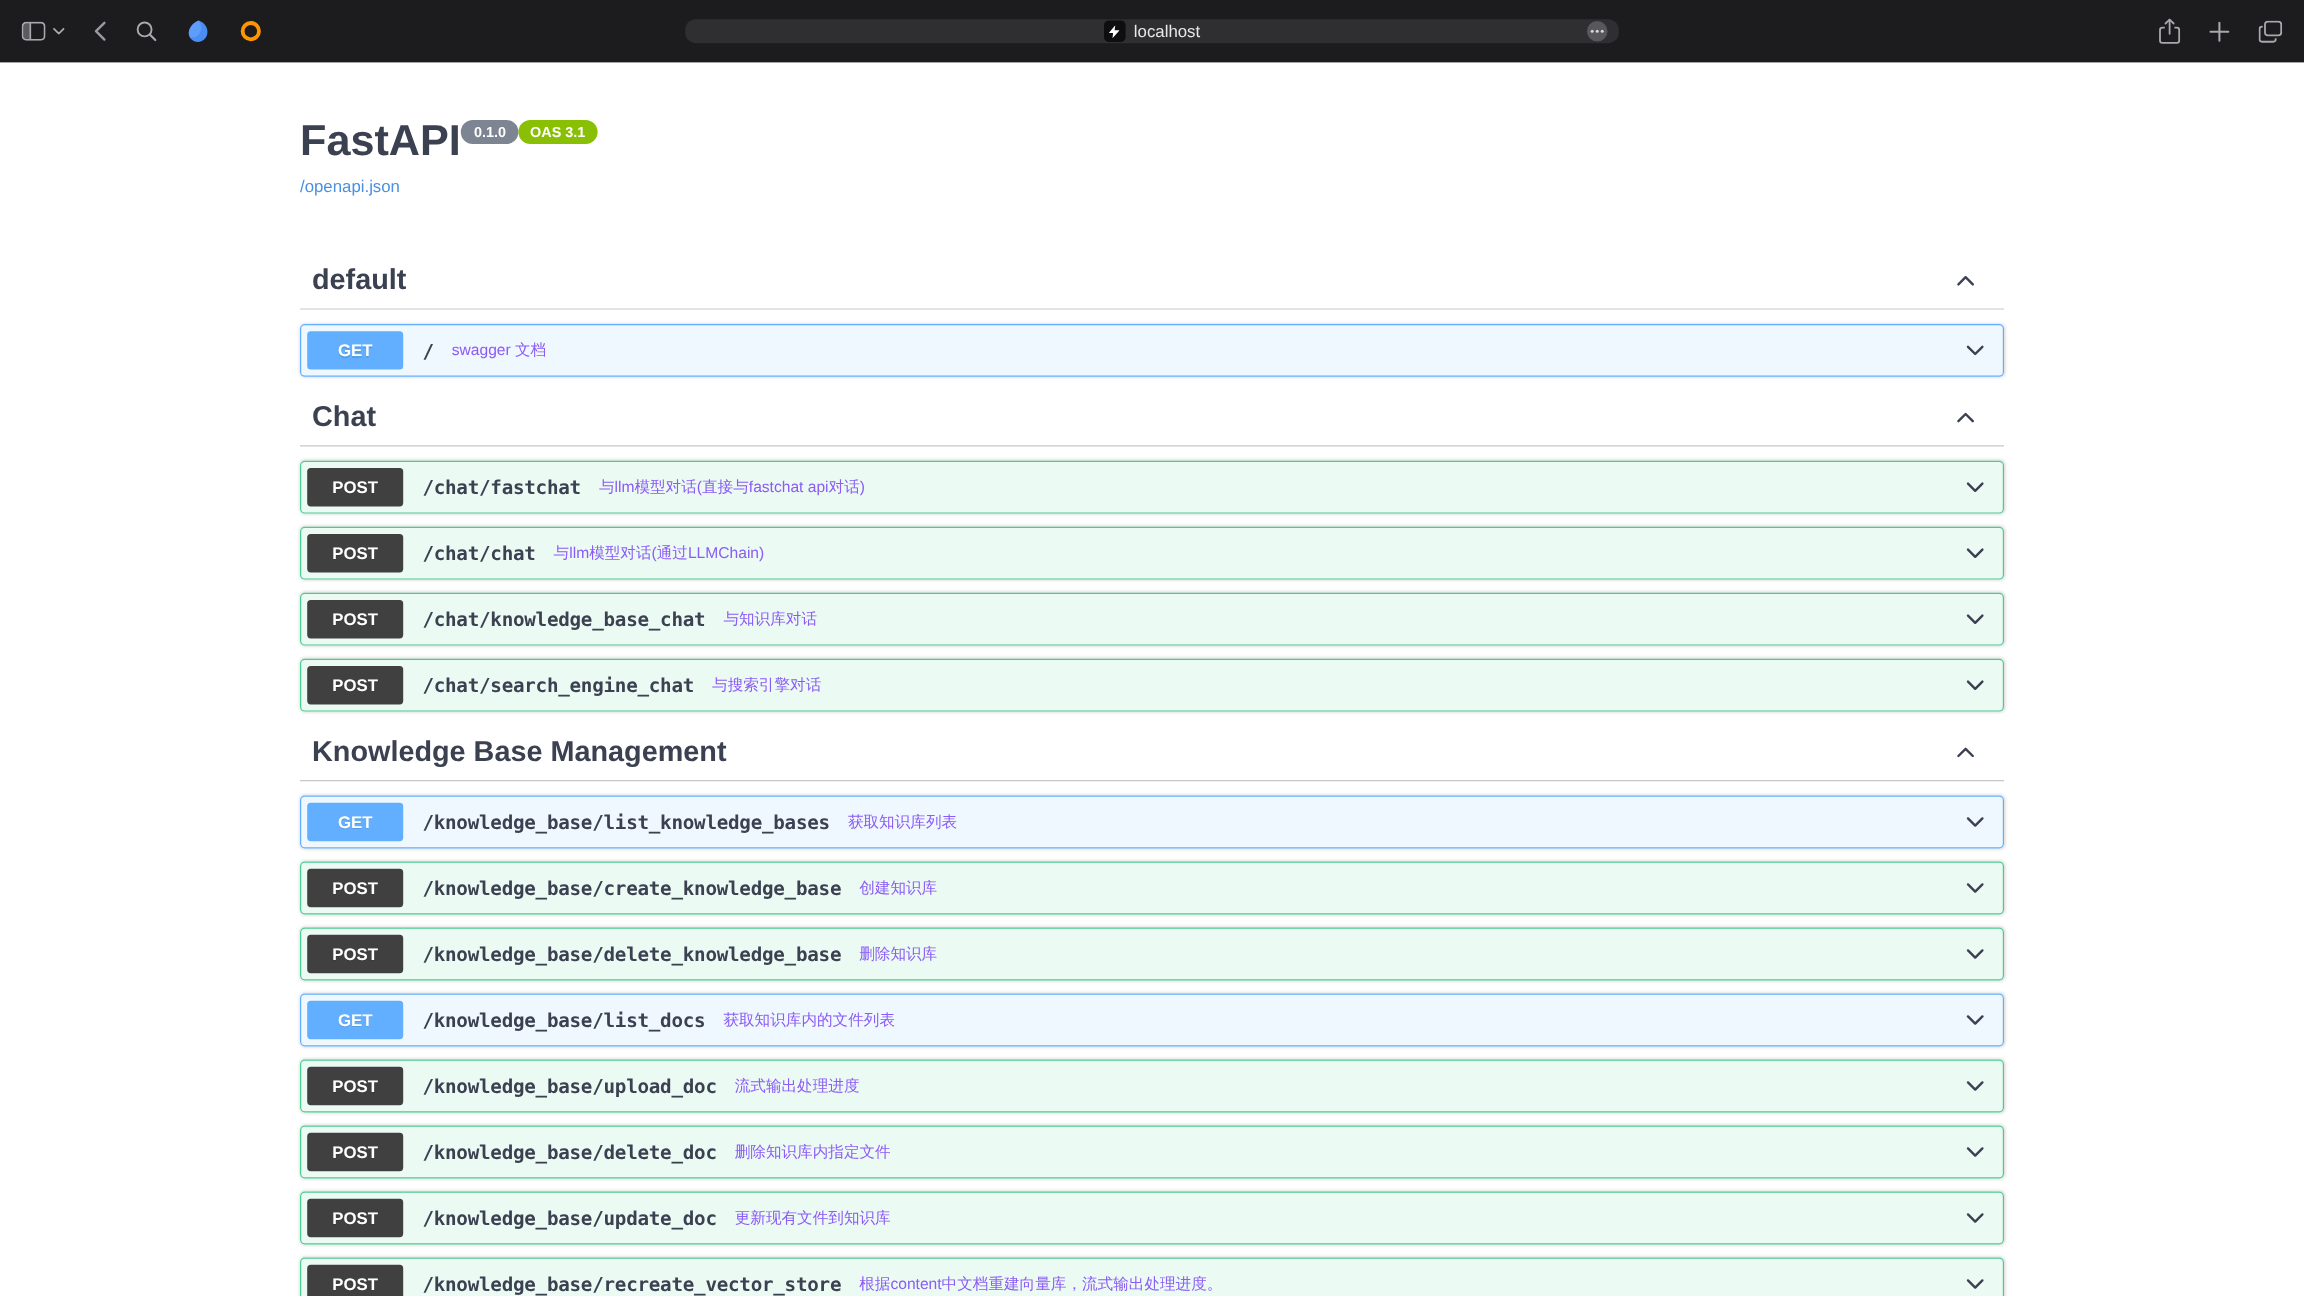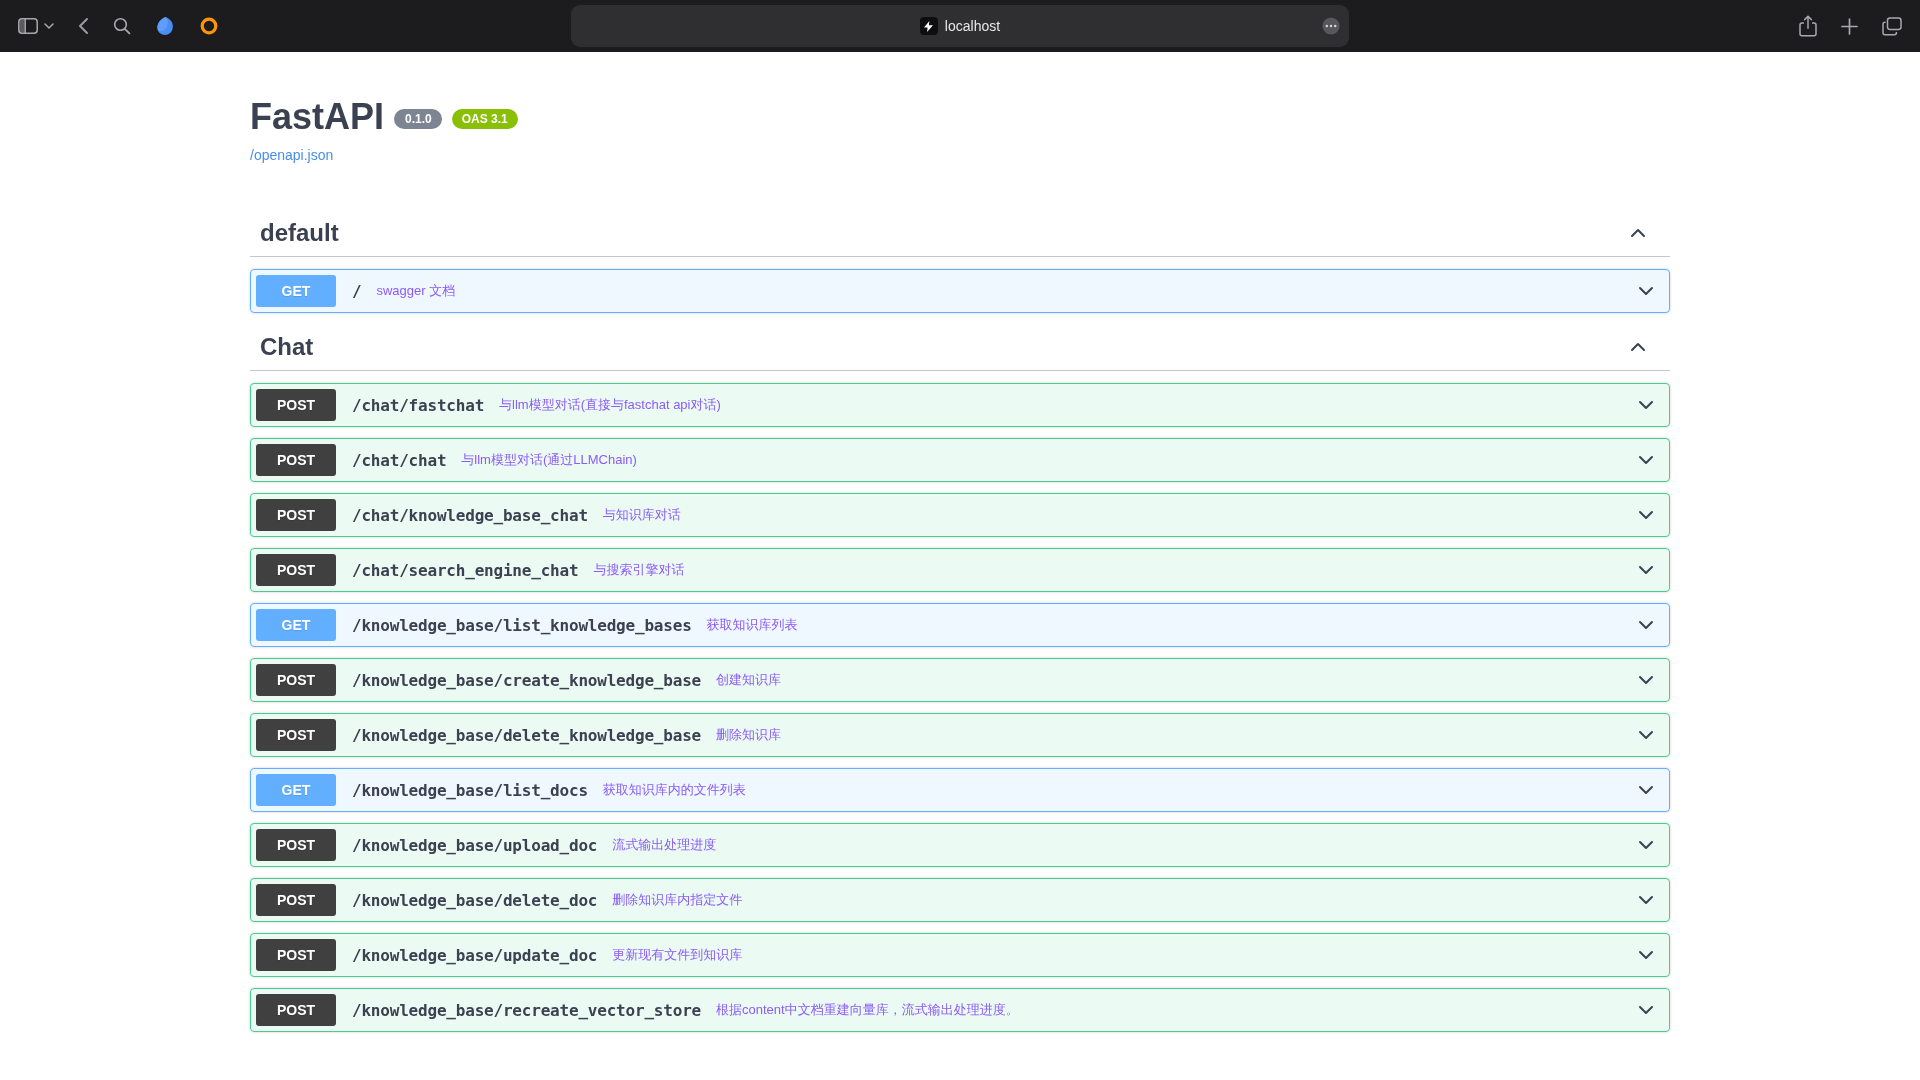--- a/index.html
+++ b/index.html
@@ -21,21 +21,21 @@
   .tb-left { margin-right: auto; }
   .tb-right { margin-left: auto; }
   .tb-btn {
     background: none; border: none; padding: 0; margin: 0;
     display: flex; align-items: center; cursor: pointer;
   }
   .sidebar-cluster { display: flex; align-items: center; gap: 6px; }
   .url-field {
     position: absolute; left: 50%; top: 50%;
     transform: translate(-50%, -50%);
-    width: 778px; height: 42px;
+    width: 778px; height: 20px;
     background: #2f2f32; border-radius: 9px;
     display: flex; align-items: center; justify-content: center;
     color: #e8e8ea; font-size: 14px; cursor: text;
   }
   .favicon {
     width: 18px; height: 18px; border-radius: 4px;
     background: #0e0e10; display: inline-flex;
     align-items: center; justify-content: center;
     margin-right: 7px;
   }
@@ -44,21 +44,21 @@
     background: none; border: none; padding: 0; cursor: pointer; display: flex;
   }
 
   
   .page { background: #fff; }
   .swagger-wrap { max-width: 1460px; margin: 0 auto; padding: 0 20px; }
 
   .info { margin: 44px 0 46px; }
   .api-title {
     margin: 0; font-size: 36px; font-weight: 700; color: #3b4151;
-    display: flex; align-items: center; gap: 10px; line-height: 42px;
+    display: flex; align-items: flex-start; line-height: 42px;
   }
   .badge {
     display: inline-block; font-size: 12px; font-weight: 700; color: #fff;
     padding: 3px 10px; border-radius: 57px; line-height: 14px; margin-top: 4px;
   }
   .badge-version { background: #7d8492; border-radius: 10px; padding-left: 11px; }
   .badge-oas { background: #89bf04; }
   .spec-link {
     display: inline-block; margin-top: 9px;
     font-size: 14px; color: #4990e2; text-decoration: none; cursor: pointer;
@@ -315,20 +315,30 @@
             <polyline points="4,7 10,13 16,7" fill="none" stroke="#3b4151" stroke-width="2" stroke-linecap="round" stroke-linejoin="round"></polyline>
           </svg>
         </span>
       </button>
     </div>
   </div>
 </div>
   </div>
 
   <div class="opblock-tag-section">
+    <div class="opblock-tag">
+      <h3>Knowledge Base Management</h3>
+      <button class="tag-arrow">
+        <span>
+          <svg width="20" height="20" viewBox="0 0 20 20">
+            <polyline points="4,13 10,7 16,13" fill="none" stroke="#3b4151" stroke-width="2" stroke-linecap="round" stroke-linejoin="round"></polyline>
+          </svg>
+        </span>
+      </button>
+    </div>
     <div>
   <div class="opblock" data-method="GET">
     <div class="opblock-summary">
       <span class="opblock-method">GET</span>
       <span class="opblock-path">/knowledge_base/list_knowledge_bases</span>
       <span class="opblock-desc">获取知识库列表</span>
       <button class="op-arrow">
         <span>
           <svg width="20" height="20" viewBox="0 0 20 20">
             <polyline points="4,7 10,13 16,7" fill="none" stroke="#3b4151" stroke-width="2" stroke-linecap="round" stroke-linejoin="round"></polyline>

